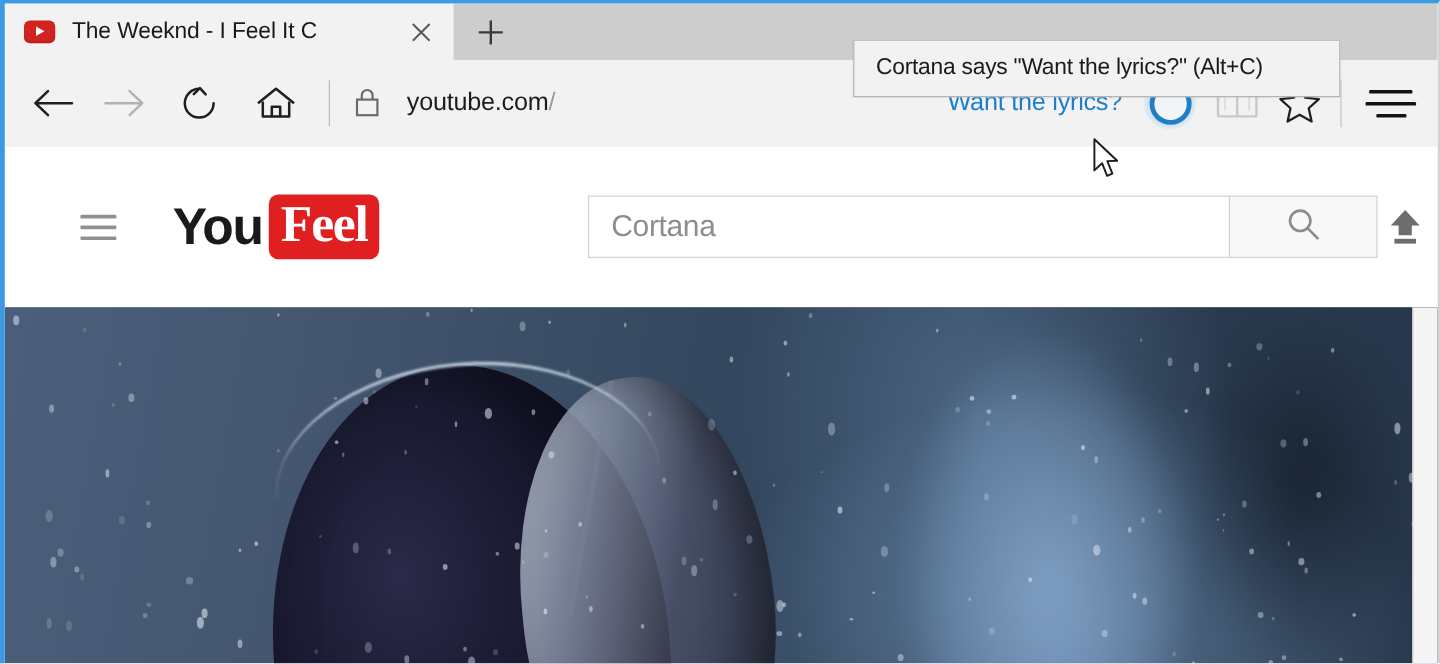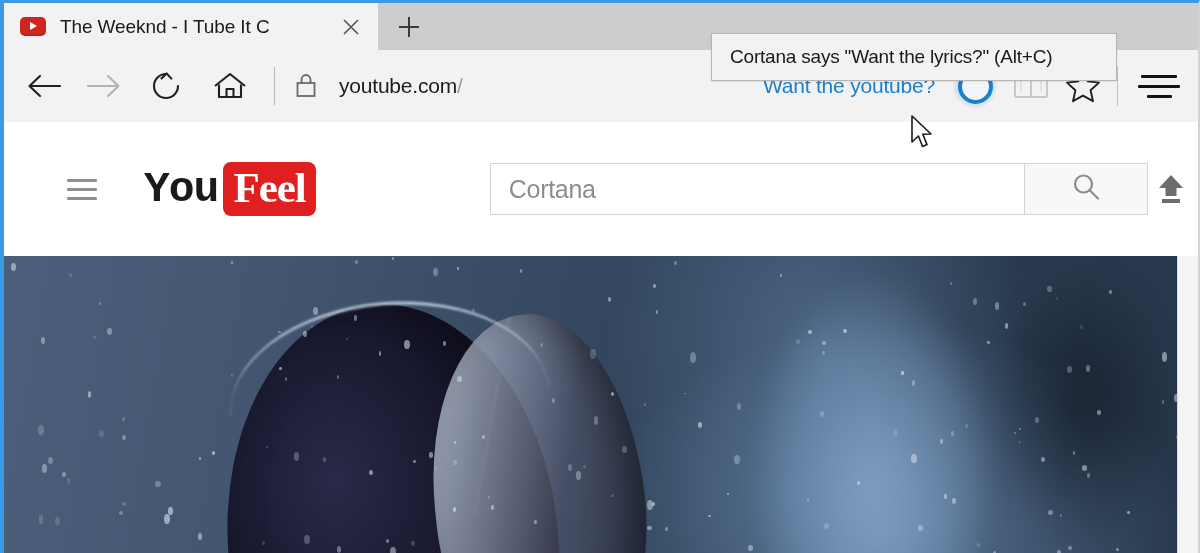--- a/index.html
+++ b/index.html
@@ -117,21 +117,21 @@
     background:#ffffff;border-bottom:1px solid #e2e2e2;
     display:flex;align-items:center;
   }
   .yt-guide{
     width:40px;height:40px;margin-left:58px;flex:none;
     display:flex;flex-direction:column;align-items:center;justify-content:center;gap:6px;
   }
   .gline{width:30px;height:3px;background:#909090;border-radius:1px;}
   .yt-logo{display:flex;align-items:center;margin-left:42px;flex:none;}
   .yt-you{
-    font-family:Liberation Mono, monospace;
+    font-family:Liberation Sans, sans-serif;
     font-weight:bold;font-size:43px;color:#1a1a1a;letter-spacing:-1px;line-height:1;
   }
   .yt-tube{
     background:#e02020;color:#ffffff;border-radius:8px;
     font-family:"Liberation Serif", serif;
     font-weight:bold;font-size:43px;line-height:1;
     padding:4px 10px 7px 10px;margin-left:5px;letter-spacing:-1px;
   }
   .yt-searchwrap{display:flex;margin-left:174px;flex:none;}
   .yt-search-input{
@@ -202,21 +202,21 @@
 </style>
 </head>
 <body>
 
 <div class="window">
 
   <div class="tabstrip">
 
     <div class="tab">
       <div class="favicon"></div>
-      <div class="tab-title">The Weeknd - I Tube It C</div>
+      <div class="tab-title">The Weeknd - I Feel It C</div>
       <div class="tab-close">
         <svg width="22" height="22" viewBox="0 0 22 22">
           <path d="M4 4 L18 18 M18 4 L4 18" stroke="#5a5a5a" stroke-width="1.7" fill="none"></path>
         </svg>
       </div>
     </div>
 
     <div class="newtab">
       <svg width="28" height="28" viewBox="0 0 28 28">
         <path d="M14 4 L14 24 M4 14 L24 14" stroke="#3a3a3a" stroke-width="2" fill="none"></path>
@@ -258,21 +258,21 @@
     <div class="lock">
       <svg width="26" height="30" viewBox="0 0 26 30">
         <rect x="4.5" y="12" width="17" height="13" stroke="#6a6a6a" stroke-width="1.8" fill="none"></rect>
         <path d="M8.5 12 L8.5 8.5 A4.5 4.5 0 0 1 17.5 8.5 L17.5 12" stroke="#6a6a6a" stroke-width="1.8" fill="none"></path>
       </svg>
     </div>
 
     <div class="urlbox">
       <span class="urltext">youtube.com</span>
         <span class="urlslash">/</span>
-      <span class="cortana-link">Want the youtube?</span>
+      <span class="cortana-link">Want the lyrics?</span>
     </div>
 
     <div class="cortana-btn">
       <div class="cortana-glow"></div>
       <div class="cortana-ring"></div>
     </div>
 
     <div class="icon-btn">
       <svg width="38" height="32" viewBox="0 0 38 32">
         <rect x="3" y="5" width="32" height="22" stroke="#c8c8c8" stroke-width="2" fill="none" rx="1"></rect>

